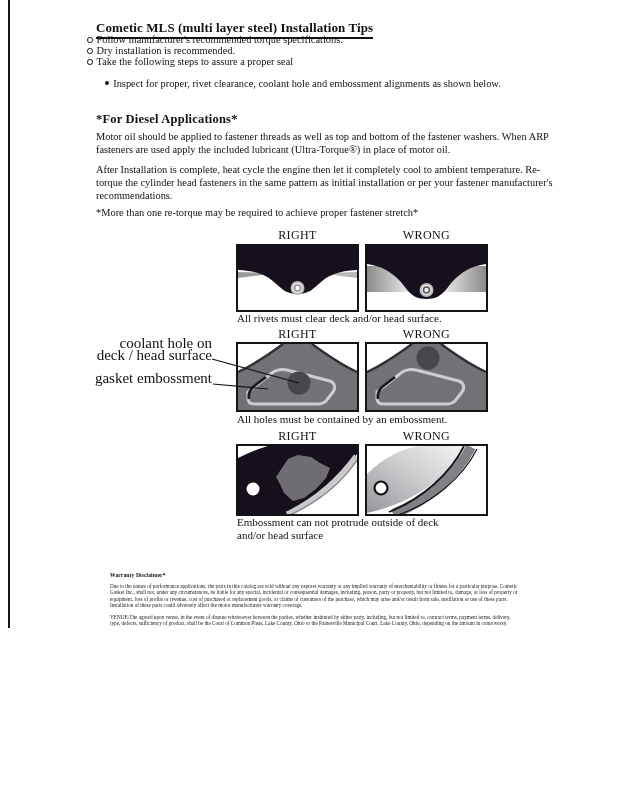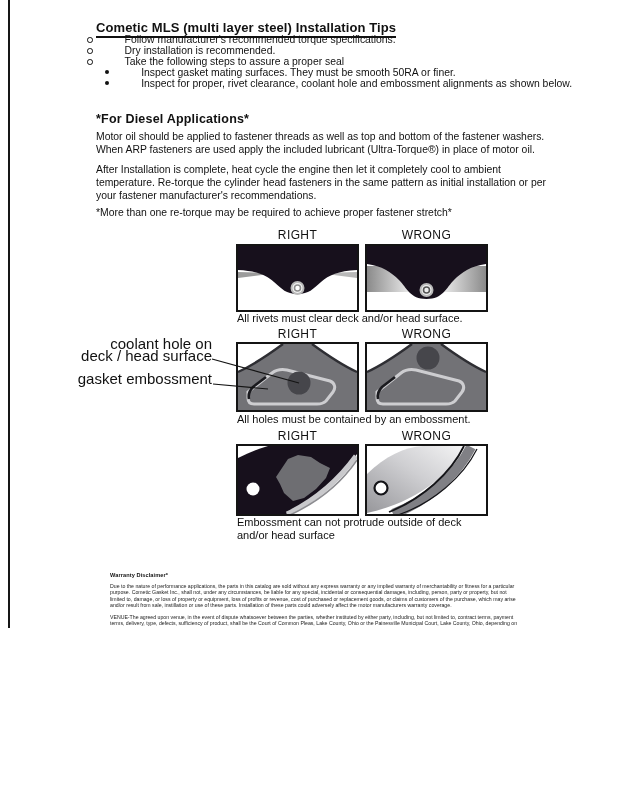--- a/index.html
+++ b/index.html
@@ -1,23 +1,23 @@
 <!DOCTYPE html>
 <html><head>
 <meta charset="utf-8">
 <style>
   html,body{margin:0;padding:0;background:#ffffff;}
   #page{position:relative;width:618px;height:628px;background:#ffffff;overflow:hidden;
-        font-family:Liberation Sans, sans-serif;color:#111;}
+        font-family:Liberation Serif, serif;color:#111;}
   .abs{position:absolute;}
   #left-rule{left:8px;top:0;width:2px;height:800px;background:#161616;}
   #doc-title{left:96px;top:20px;font-size:13px;font-weight:bold;
              border-bottom:2px solid #111;padding-bottom:1px;letter-spacing:.1px;}
   .bullet-row{position:absolute;left:87px;display:flex;align-items:flex-start;
-              font-size:10.4px;line-height:11px;white-space:nowrap;gap:28px;}
+              font-size:10.4px;line-height:11px;white-space:nowrap;}
   .bullet-row .marker{display:inline-block;margin-right:4px;}
   .ring{width:3.6px;height:3.6px;border:1px solid #111;border-radius:50%;margin-top:3px;}
   .dot{width:4.2px;height:4.2px;background:#111;border-radius:50%;margin-top:3px;}
   .sub{left:105px;}
   #diesel-heading{left:96px;top:112px;font-size:12.5px;font-weight:bold;letter-spacing:.2px;}
   .para{position:absolute;left:96px;width:466px;font-size:10.4px;line-height:13.2px;}
   .col-label{position:absolute;width:123px;text-align:center;font-size:12px;letter-spacing:.4px;}
   .panel{position:absolute;width:123px;}
   .caption{position:absolute;left:237px;font-size:11px;line-height:12.5px;white-space:pre-line;}
   .ann-label{position:absolute;left:60px;width:152px;text-align:right;
@@ -43,24 +43,20 @@
     <span>Follow manufacturer's recommended torque specifications.</span>
   </div>
   <div class="bullet-row" style="top:45px;">
     <span class="marker ring"></span>
     <span>Dry installation is recommended.</span>
   </div>
   <div class="bullet-row" style="top:56px;">
     <span class="marker ring"></span>
     <span>Take the following steps to assure a proper seal</span>
   </div>
-  <div class="bullet-row sub" style="top:67px;">
-    <span class="marker dot"></span>
-    <span>Inspect gasket mating surfaces.  They must be smooth 50RA or finer.</span>
-  </div>
   <div class="bullet-row sub" style="top:78px;">
     <span class="marker dot"></span>
     <span>Inspect for proper, rivet clearance, coolant hole and embossment alignments as shown below.</span>
   </div>
 
   <div class="abs" id="diesel-heading">*For Diesel Applications*</div>
   <div class="para" style="top:130px;">Motor oil should be applied to fastener threads as well as top and bottom of the fastener washers. When ARP fasteners are used apply the included lubricant (Ultra-Torque®) in place of motor oil.</div>
   <div class="para" style="top:163px;">After Installation is complete, heat cycle the engine then let it completely cool to ambient temperature. Re-torque the cylinder head fasteners in the same pattern as initial installation or per your fastener manufacturer's recommendations.</div>
   <div class="para" style="top:206px;">*More than one re-torque may be required to achieve proper fastener stretch*</div>
 

